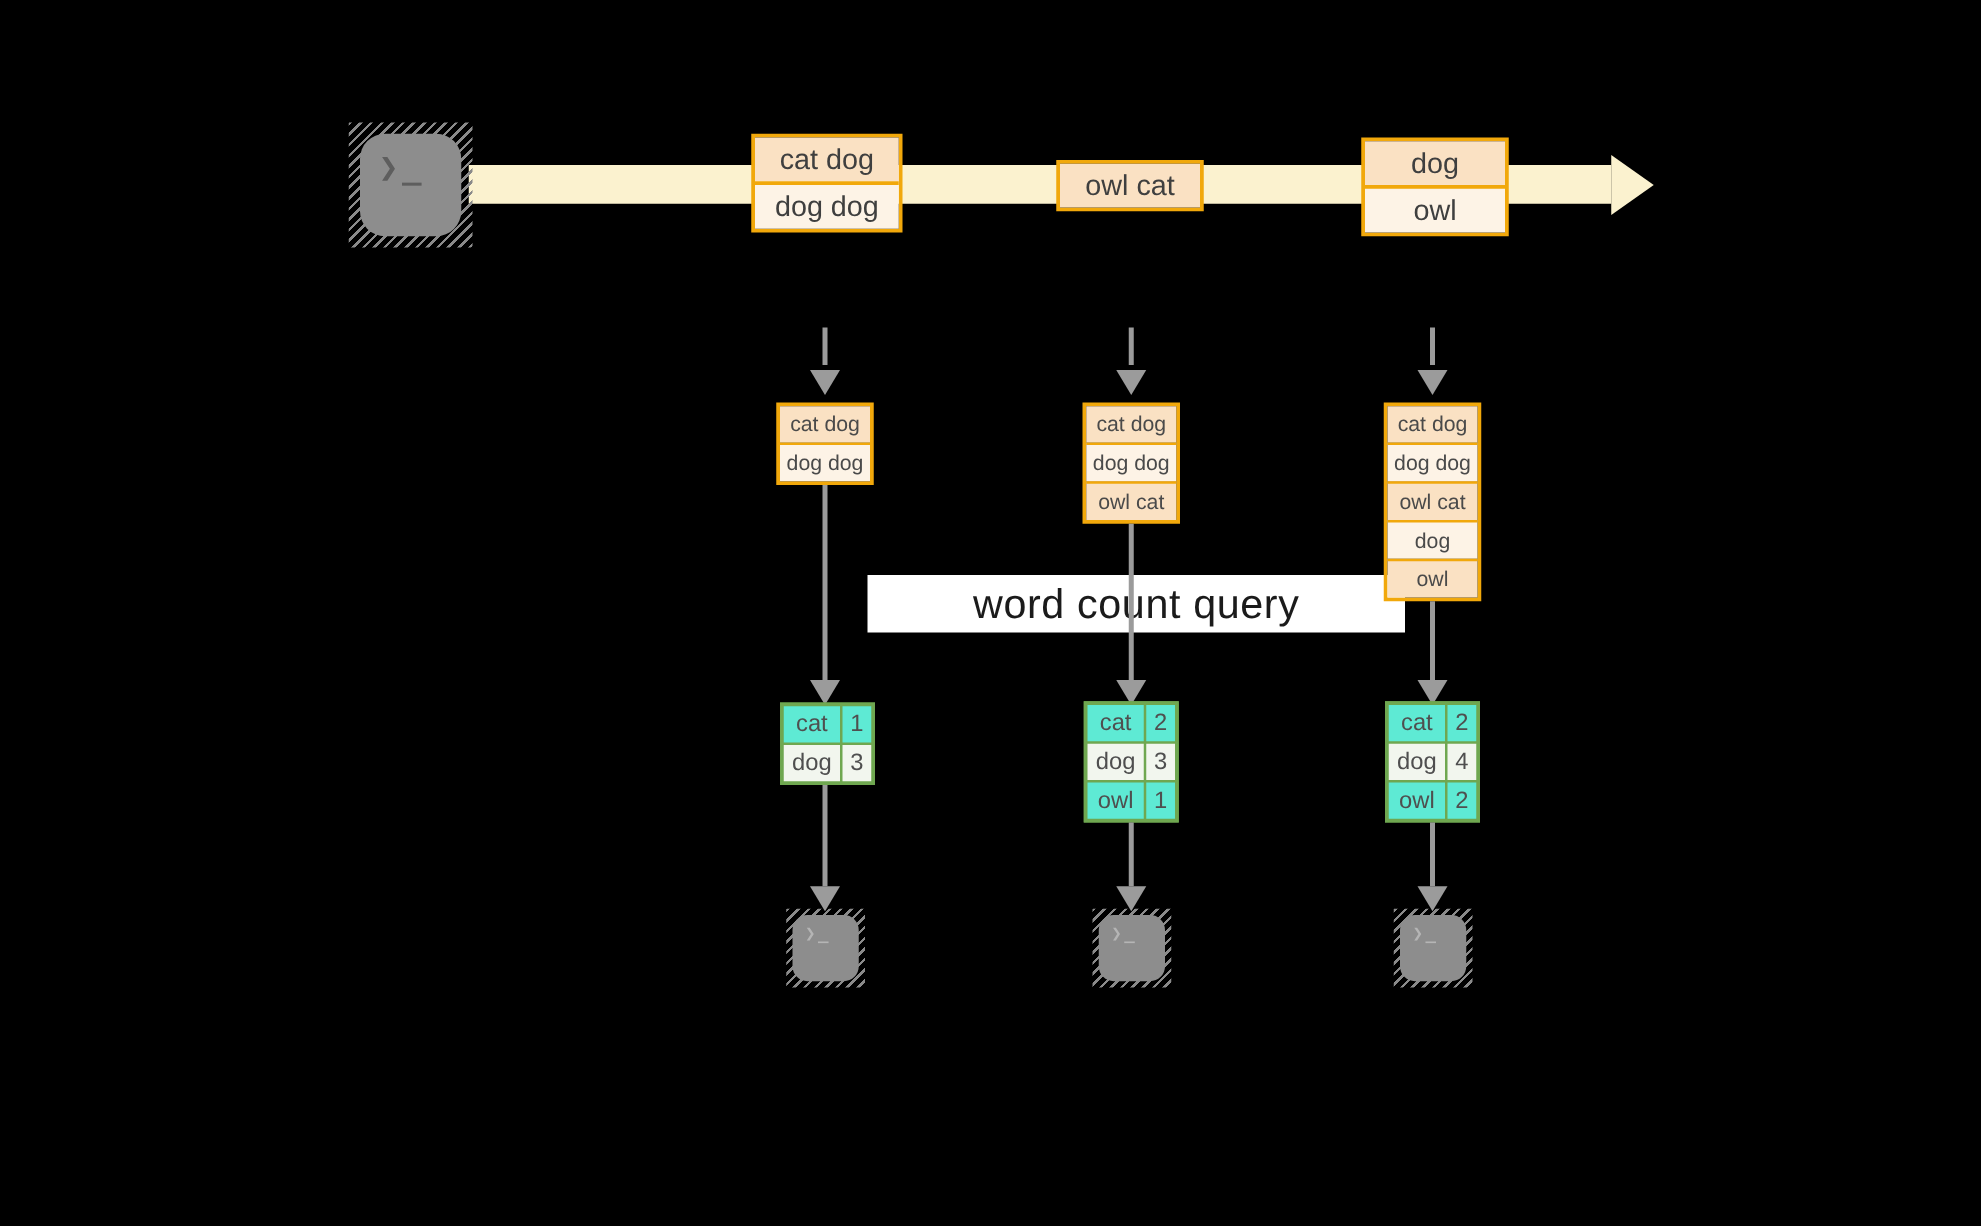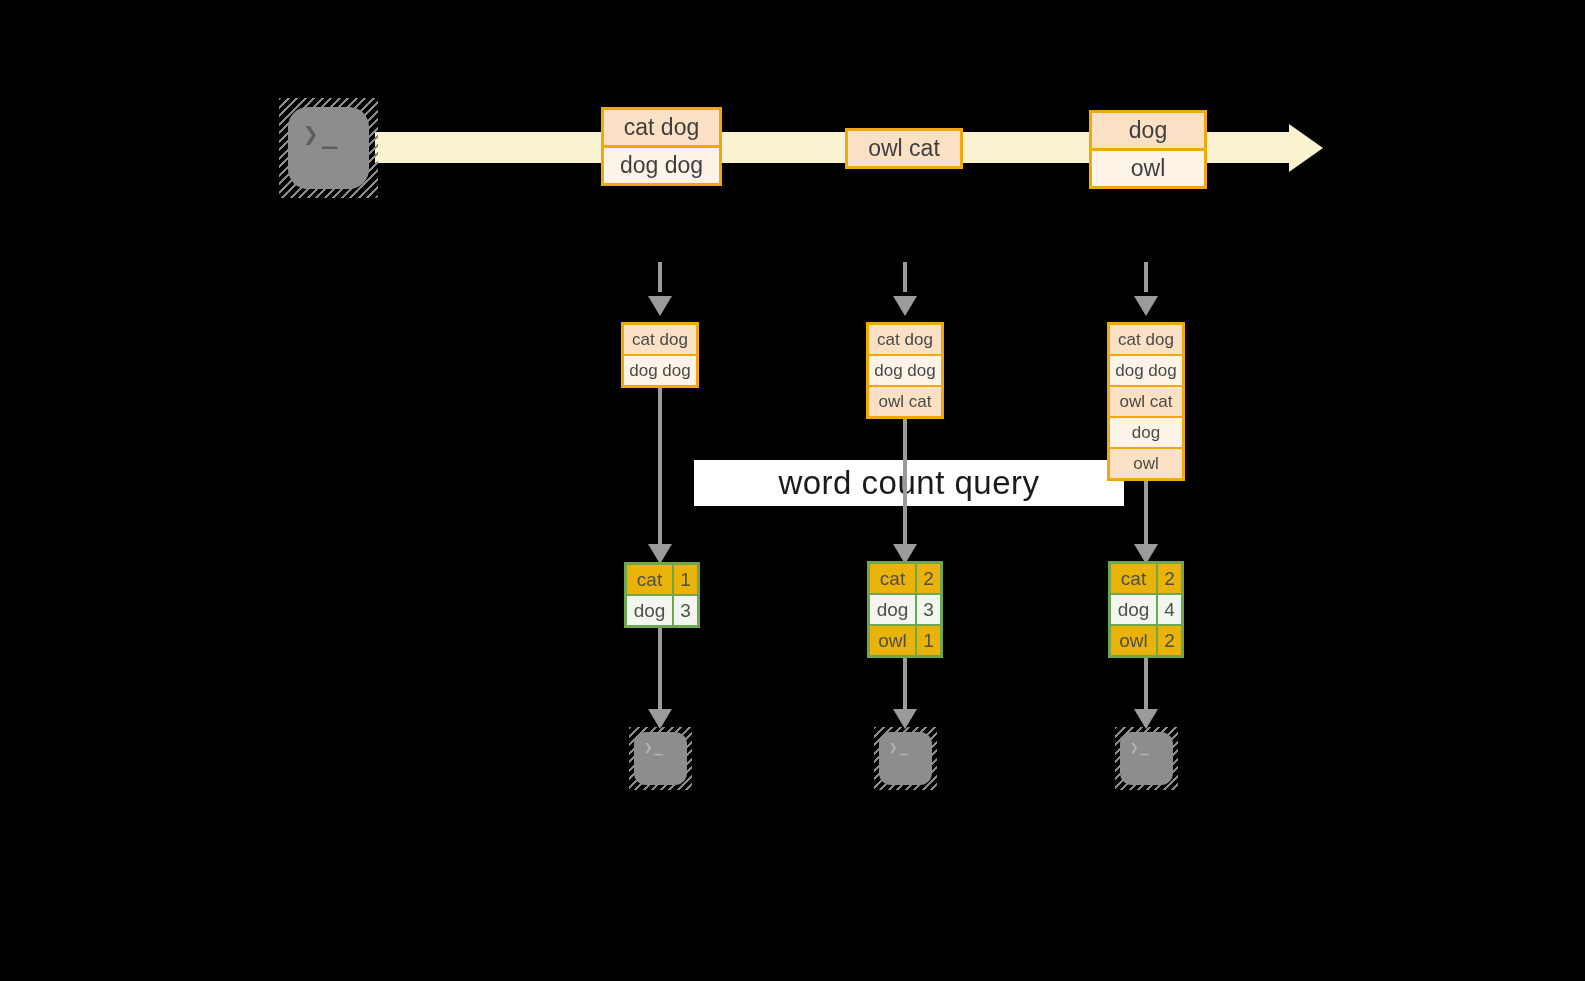--- a/index.html
+++ b/index.html
@@ -43,21 +43,21 @@
 
   
   .qband{position:absolute;left:694px;top:460px;width:430px;height:46px;background:#ffffff;
          display:flex;align-items:center;justify-content:center;z-index:1;}
   .qlabel{font-size:33px;font-weight:300;color:#1b1b1b;letter-spacing:0.5px;}
 
   
   .gtable{position:absolute;border:3px solid #6fa750;background:#6fa750;box-sizing:border-box;
           display:grid;grid-template-columns:45px 23px;gap:2px;z-index:2;}
   .gcell{height:29px;display:flex;align-items:center;justify-content:center;font-size:19px;color:#4f4f4f;}
-  .gc-dark{background:#eab308;}
+  .gc-dark{background:#5eead4;}
   .gc-light{background:#f2f6ee;}
 </style>
 </head>
 <body>
 
 <div class="canvas">
 
   <div class="band"></div>
   <div class="bhead"></div>
 

